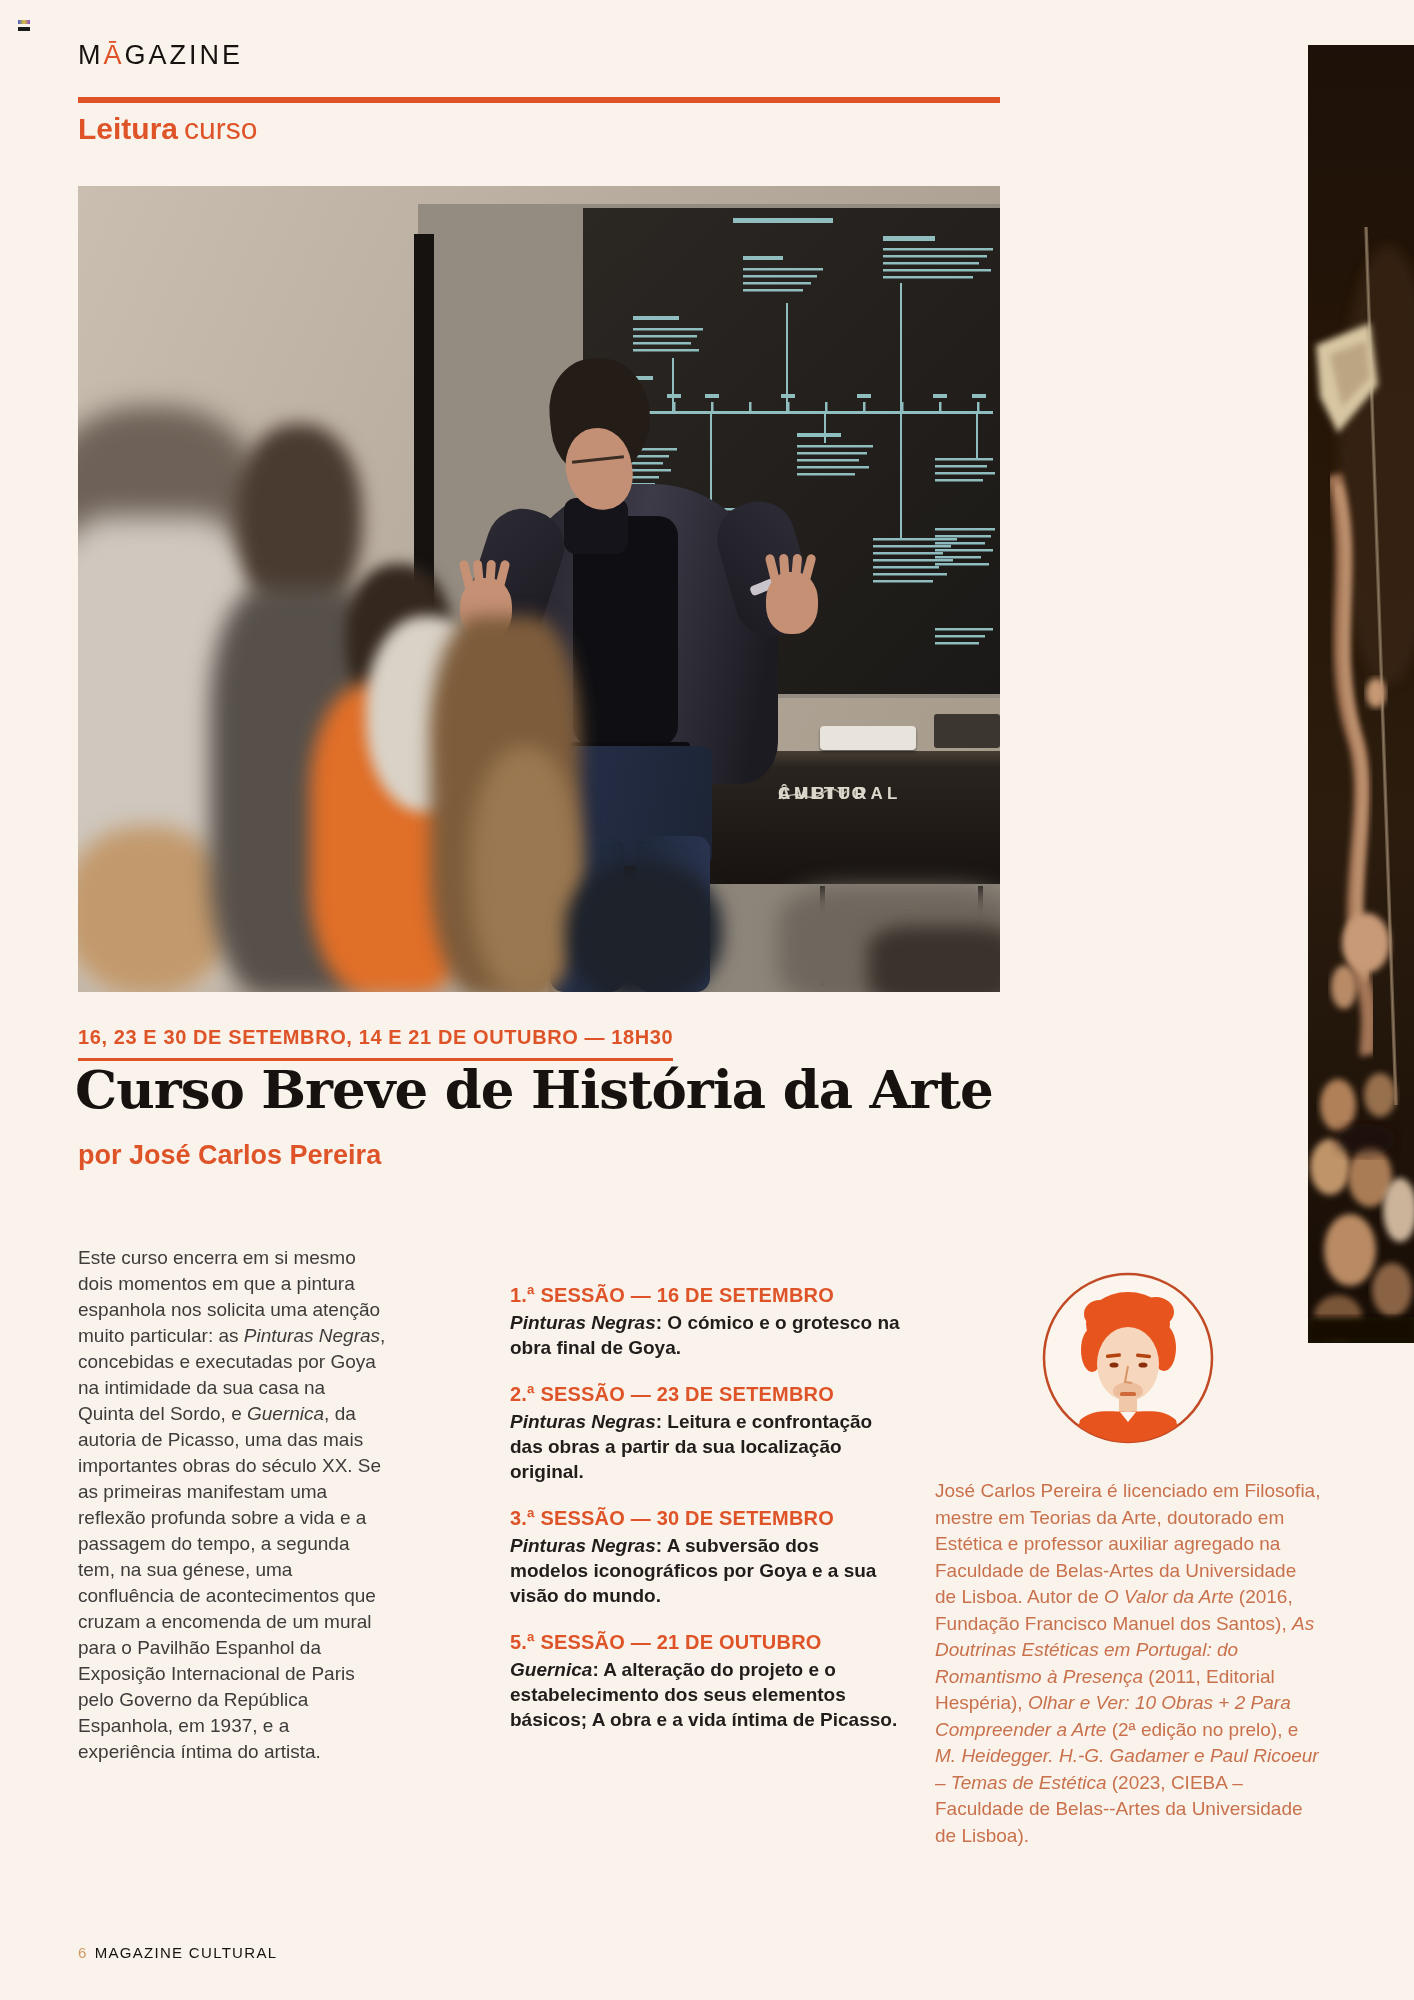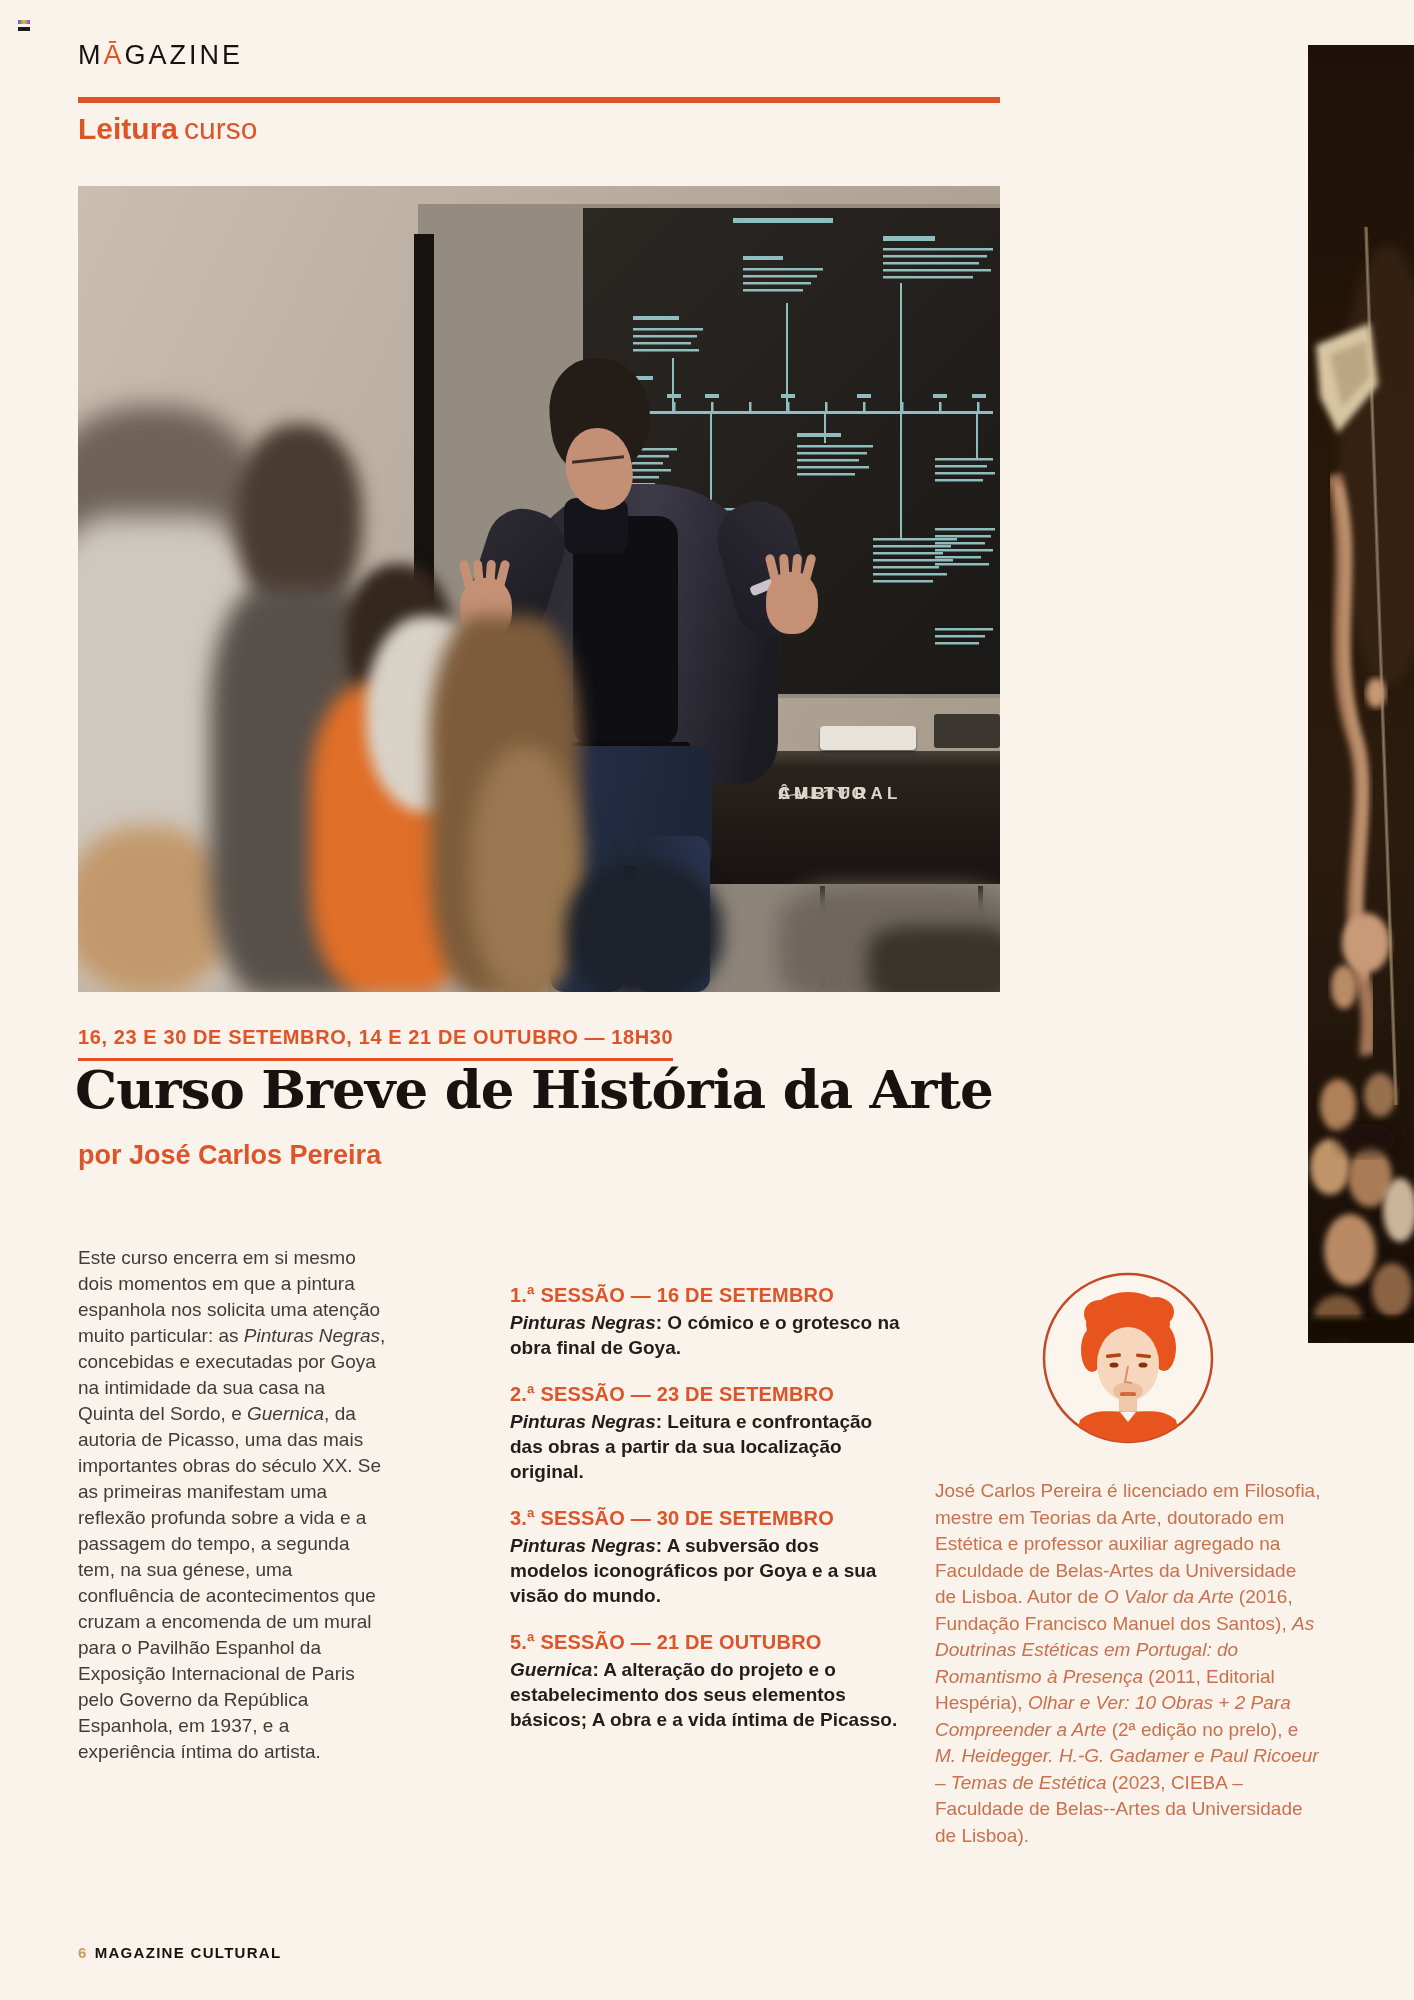--- a/index.html
+++ b/index.html
@@ -91,21 +91,21 @@
   .session{margin-bottom:23px;}
   .session-heading{color:#de5428;font-weight:bold;font-size:20px;margin-bottom:3px;letter-spacing:.2px;}
   .session-body{font-weight:bold;font-size:19px;line-height:25px;color:#201d1b;}
   .session-body em{font-style:italic;}
 
   .col3{position:absolute;left:935px;top:1270px;width:386px;text-align:left;}
   .portrait{width:176px;height:176px;margin:0 auto;}
   .bio{margin-top:32px;font-size:19px;line-height:26.5px;color:#c9714d;}
   .bio em{font-style:italic;}
 
-  .footer{position:absolute;left:78px;top:1944px;font-size:15px;font-weight:bold;
+  .footer{position:absolute;left:78px;top:1944px;font-size:15px;font-weight:normal;
           letter-spacing:1.3px;color:#16120f;}
   .footer .pgnum{color:#cd9a62;margin-right:7px;}
 
   .painting{position:absolute;left:1308px;top:45px;width:106px;height:1298px;}
 </style>
 </head>
 <body>
 
 <div id="page">
 

